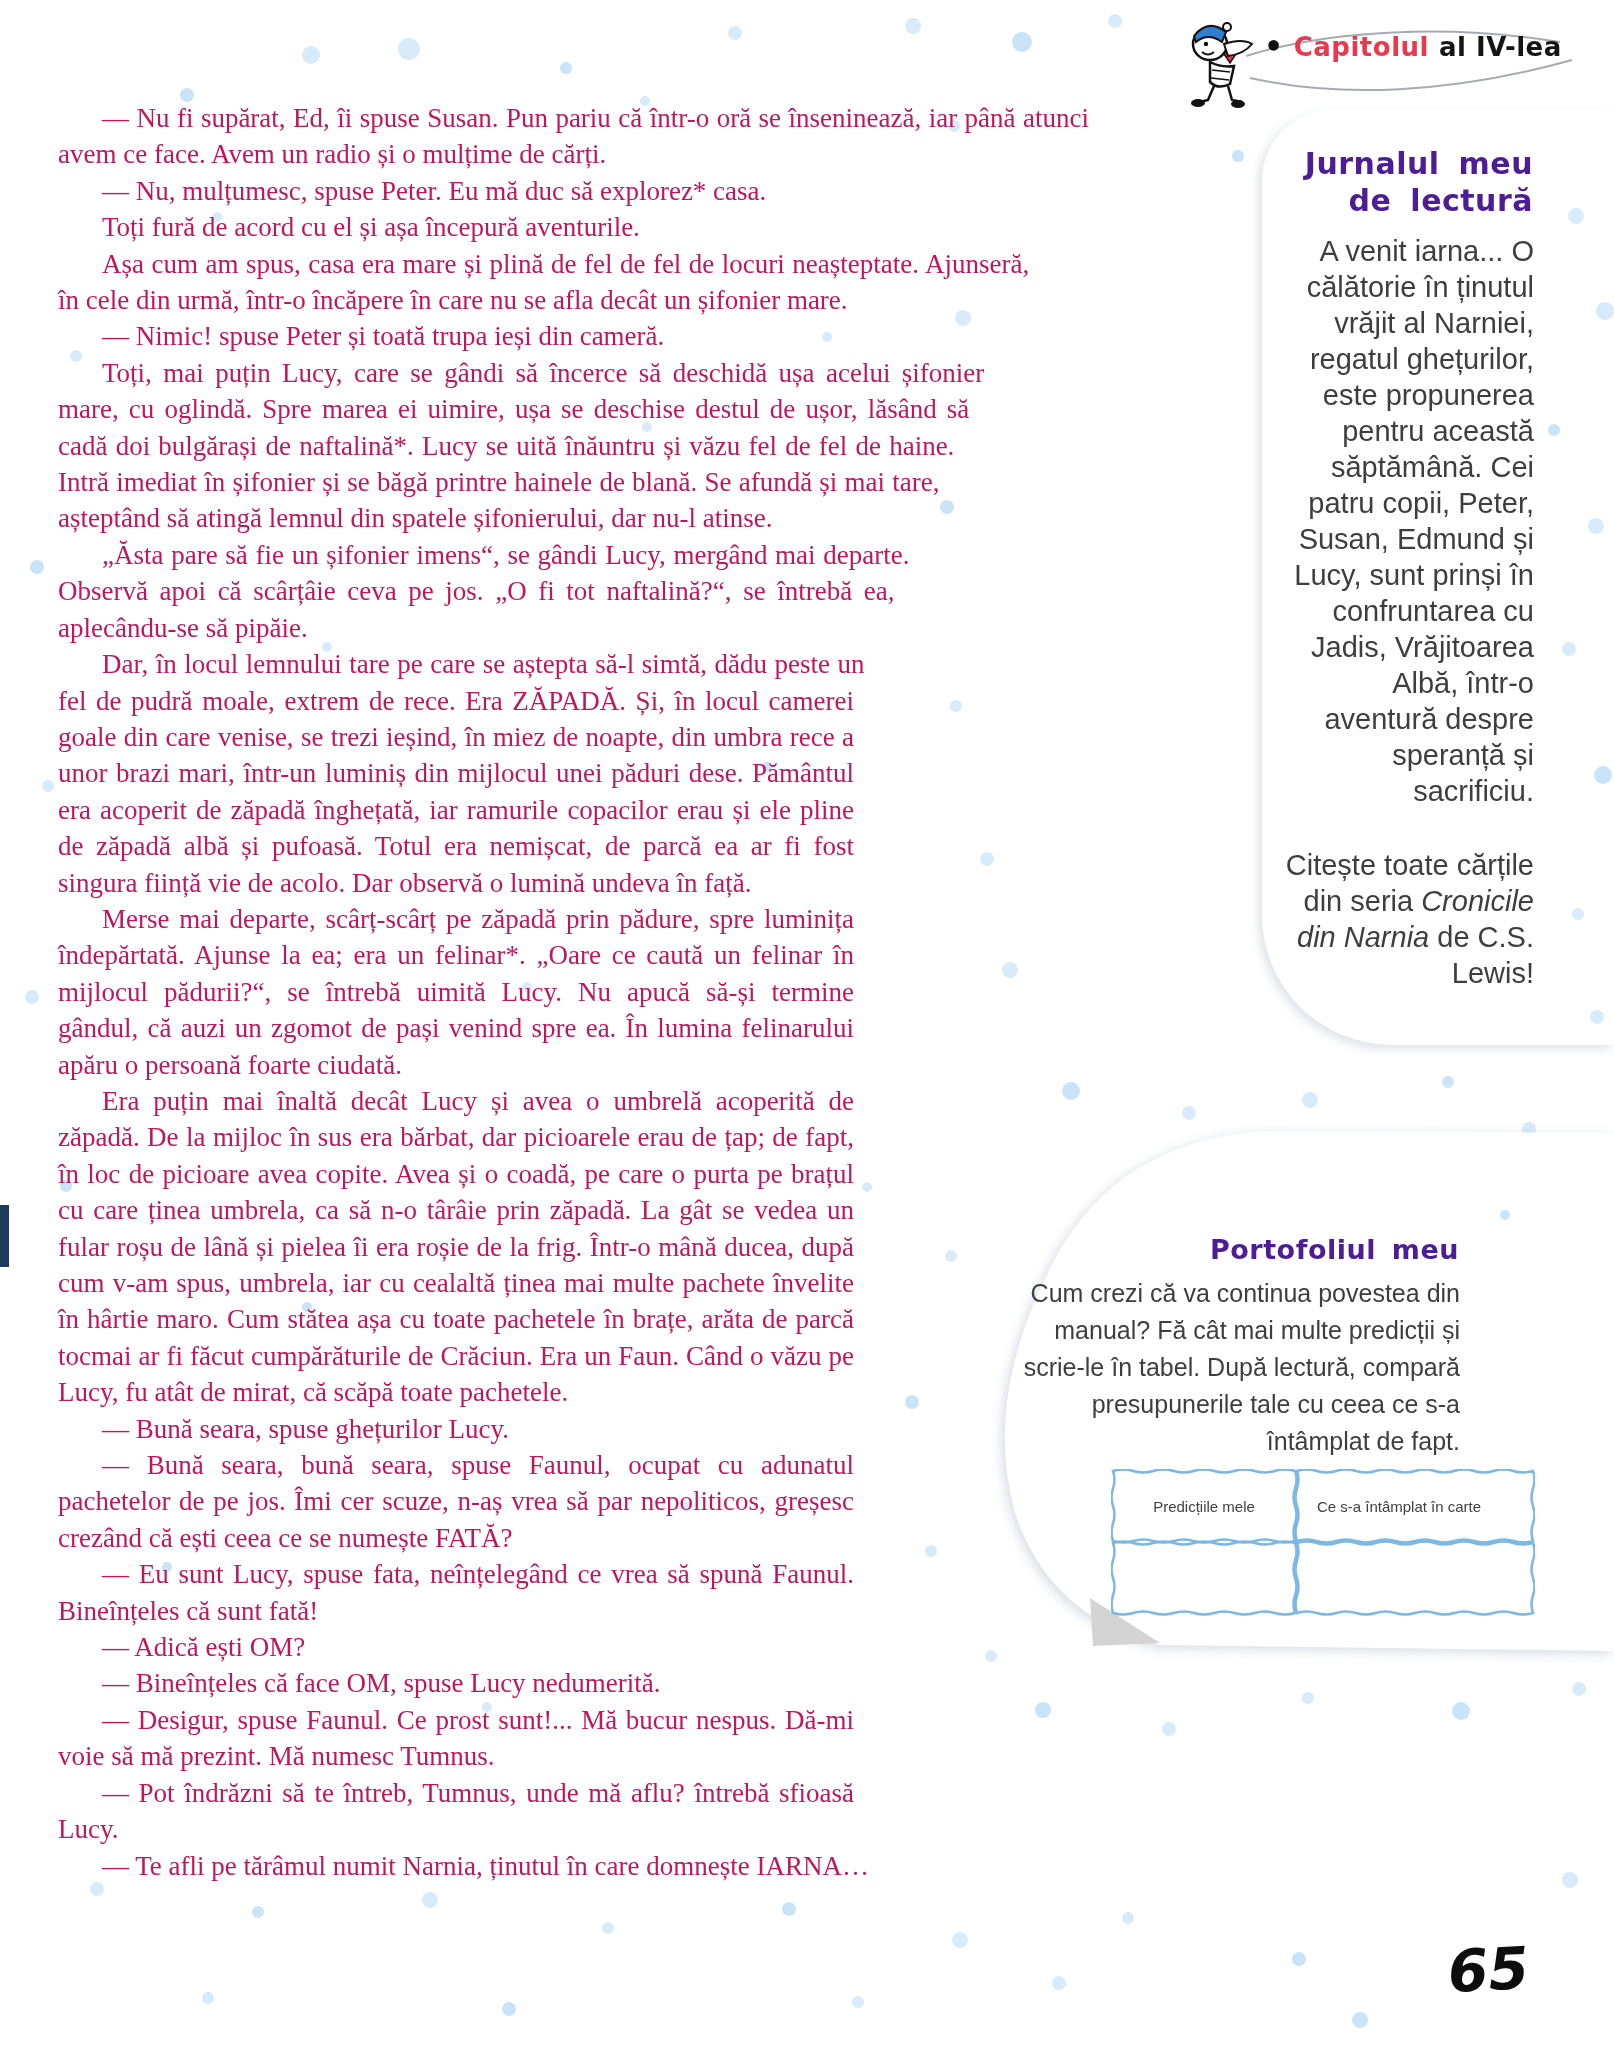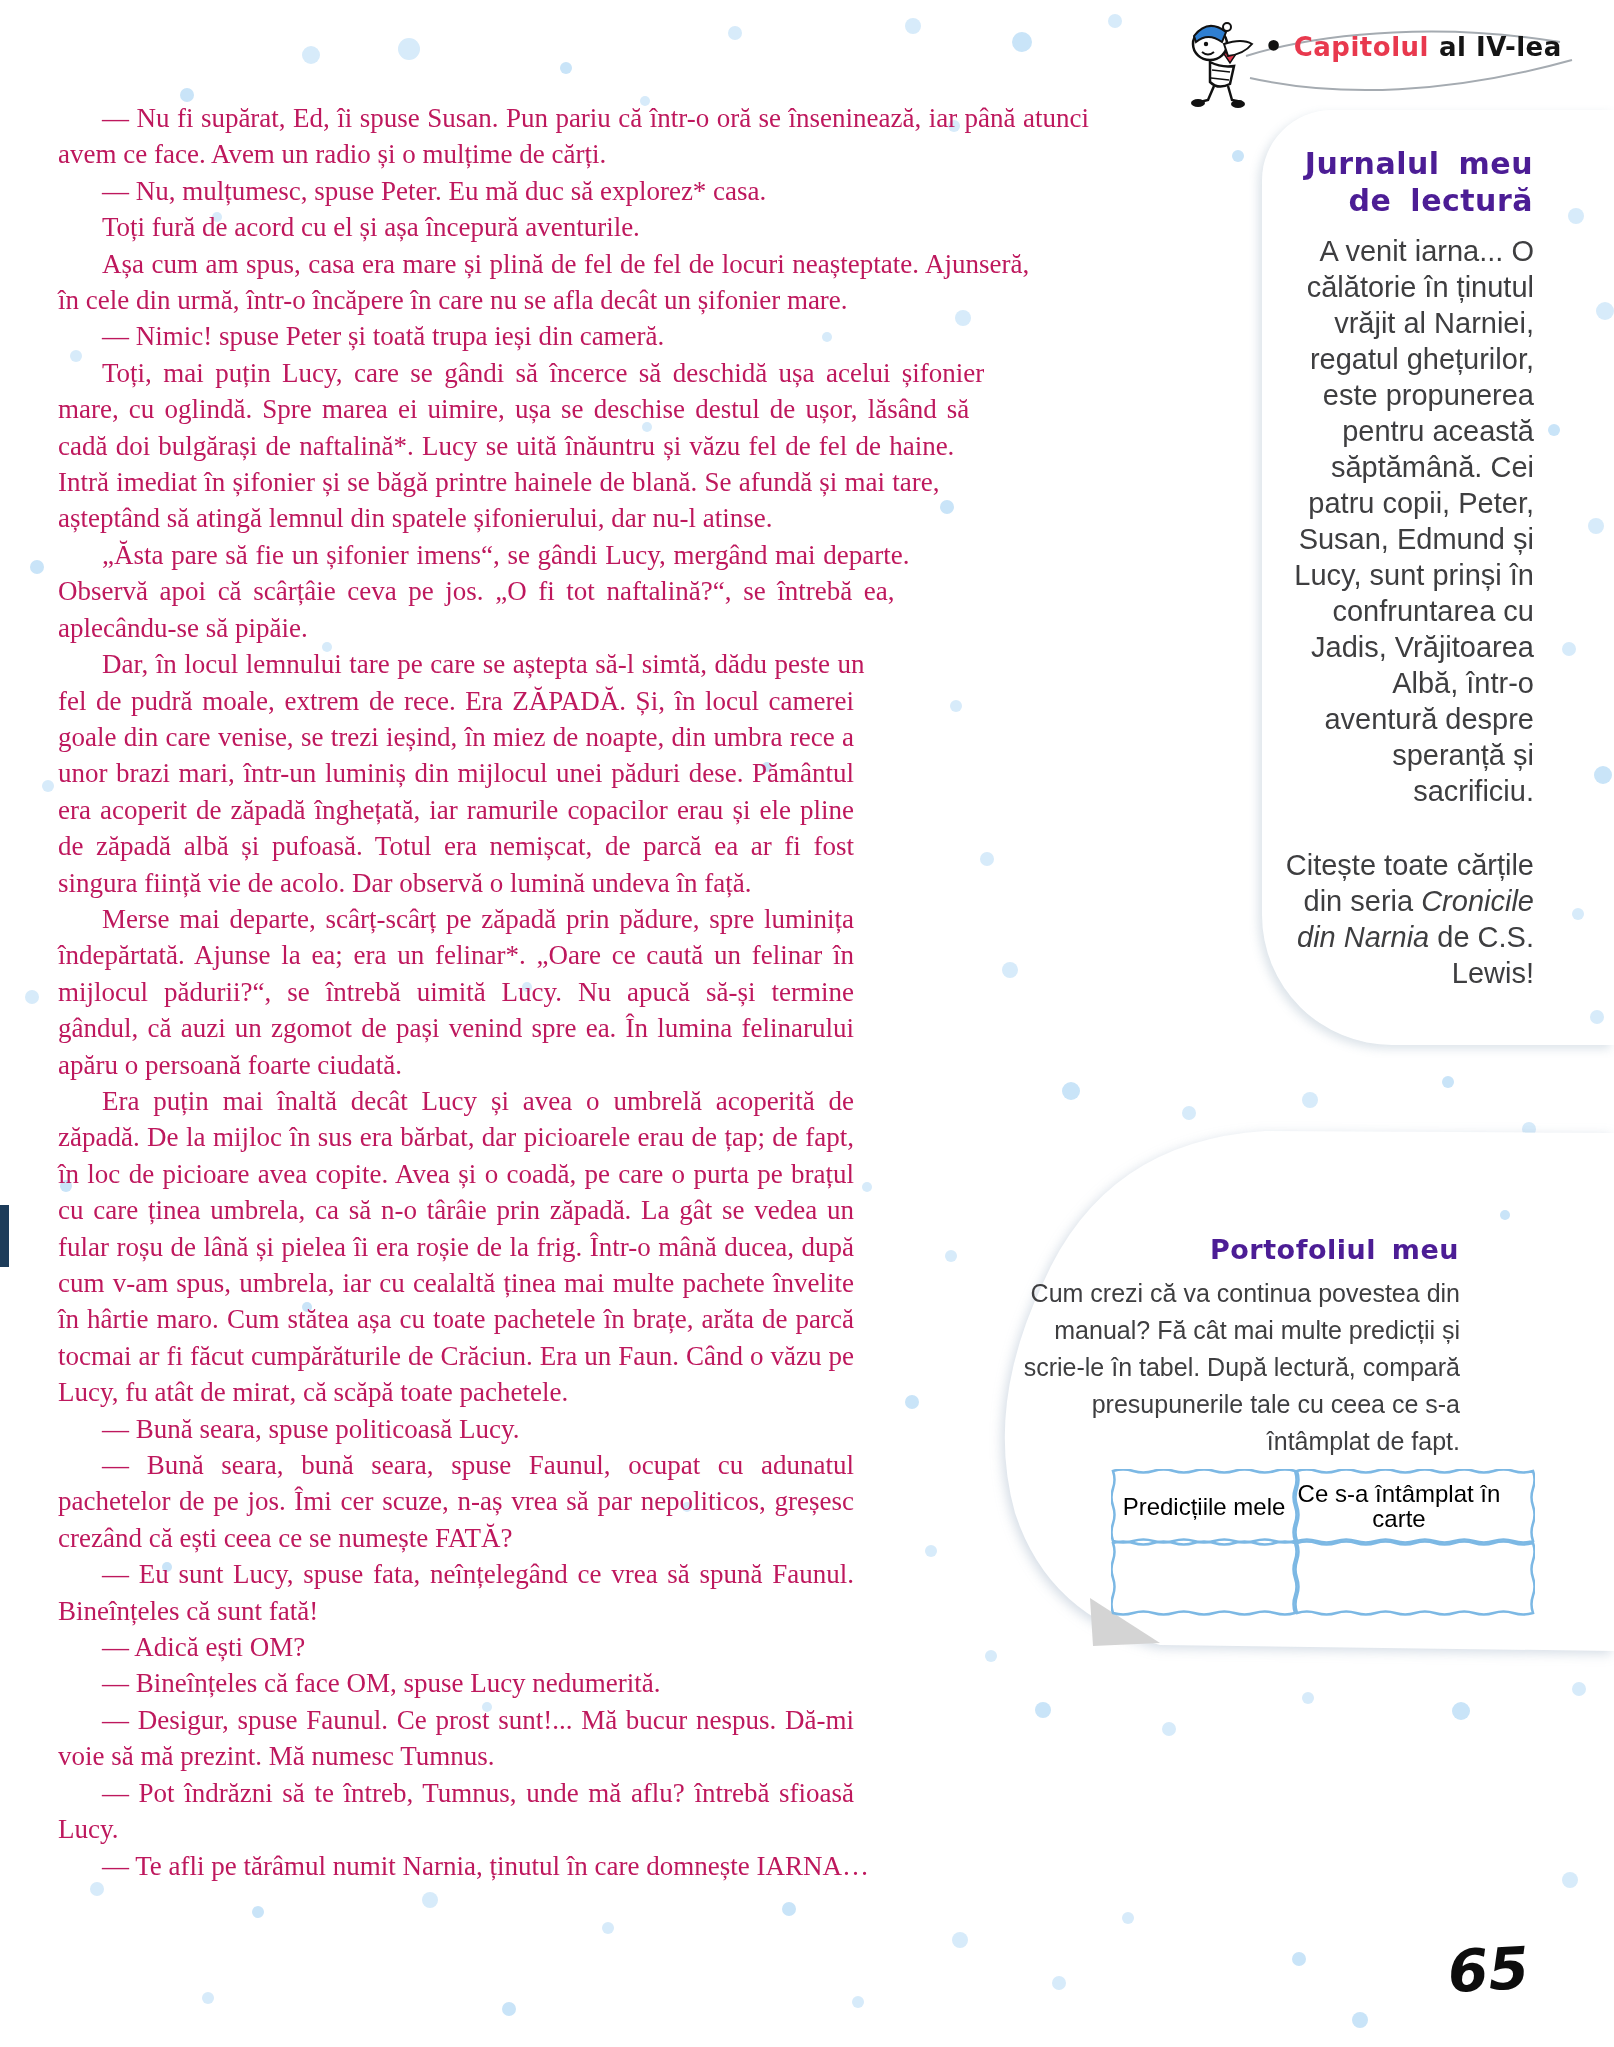--- a/index.html
+++ b/index.html
@@ -47,21 +47,21 @@
   .blob{position:absolute;left:955px;top:1115px;width:659px;height:555px;z-index:2;}
   .portfolio{position:absolute;left:990px;top:1232px;width:470px;z-index:3;text-align:right;
              font-family:"Liberation Sans",sans-serif;}
   .portfolio .green-title{font-size:27px;line-height:34px;word-spacing:6px;}
   .portfolio-body{margin:8px 0 0 0;font-size:25px;line-height:37px;color:#3e3e40;}
 
   
   .ptable{position:absolute;left:1111px;top:1469px;width:424px;height:148px;z-index:3;}
   .ptable svg{position:absolute;left:0;top:0;}
   .th,.tcell{position:absolute;display:flex;align-items:center;justify-content:center;text-align:center;
-       font-family:"Liberation Sans",sans-serif;color:#000000;font-size:24px;line-height:25px;}
+       font-family:"Liberation Sans",sans-serif;color:#404040;font-size:15px;line-height:25px;}
   .th1{left:2px;top:2px;width:182px;height:70px;}
   .th2{left:170px;top:2px;width:236px;height:70px;}
   .tc1{left:2px;top:74px;width:182px;height:70px;}
   .tc2{left:186px;top:74px;width:236px;height:70px;}
 
   
   .page-number{position:absolute;left:1448px;top:1936px;font-family:"DejaVu Sans",sans-serif;
                font-weight:bold;font-style:italic;font-size:58px;color:#0d0d0d;transform:rotate(-3deg);z-index:6;}
 </style>
 </head>
@@ -200,21 +200,21 @@
     <p>— Nu fi supărat, Ed, îi spuse Susan. Pun pariu că într-o oră se înseninează, iar până atunci avem ce face. Avem un radio și o mulțime de cărți.</p>
     <p>— Nu, mulțumesc, spuse Peter. Eu mă duc să explorez* casa.</p>
     <p>Toți fură de acord cu el și așa începură aventurile.</p>
     <p>Așa cum am spus, casa era mare și plină de fel de fel de locuri neașteptate. Ajunseră, în cele din urmă, într-o încăpere în care nu se afla decât un șifonier mare.</p>
     <p>— Nimic! spuse Peter și toată trupa ieși din cameră.</p>
     <p>Toți, mai puțin Lucy, care se gândi să încerce să deschidă ușa acelui șifonier mare, cu oglindă. Spre marea ei uimire, ușa se deschise destul de ușor, lăsând să cadă doi bulgărași de naftalină*. Lucy se uită înăuntru și văzu fel de fel de haine. Intră imediat în șifonier și se băgă printre hainele de blană. Se afundă și mai tare, așteptând să atingă lemnul din spatele șifonierului, dar nu-l atinse.</p>
     <p>„Ăsta pare să fie un șifonier imens“, se gândi Lucy, mergând mai departe. Observă apoi că scârțâie ceva pe jos. „O fi tot naftalină?“, se întrebă ea, aplecându-se să pipăie.</p>
     <p>Dar, în locul lemnului tare pe care se aștepta să-l simtă, dădu peste un fel de pudră moale, extrem de rece. Era ZĂPADĂ. Și, în locul camerei goale din care venise, se trezi ieșind, în miez de noapte, din umbra rece a unor brazi mari, într-un luminiș din mijlocul unei păduri dese. Pământul era acoperit de zăpadă înghețată, iar ramurile copacilor erau și ele pline de zăpadă albă și pufoasă. Totul era nemișcat, de parcă ea ar fi fost singura ființă vie de acolo. Dar observă o lumină undeva în față.</p>
     <p>Merse mai departe, scârț-scârț pe zăpadă prin pădure, spre luminița îndepărtată. Ajunse la ea; era un felinar*. „Oare ce caută un felinar în mijlocul pădurii?“, se întrebă uimită Lucy. Nu apucă să-și termine gândul, că auzi un zgomot de pași venind spre ea. În lumina felinarului apăru o persoană foarte ciudată.</p>
     <p>Era puțin mai înaltă decât Lucy și avea o umbrelă acoperită de zăpadă. De la mijloc în sus era bărbat, dar picioarele erau de țap; de fapt, în loc de picioare avea copite. Avea și o coadă, pe care o purta pe brațul cu care ținea umbrela, ca să n-o târâie prin zăpadă. La gât se vedea un fular roșu de lână și pielea îi era roșie de la frig. Într-o mână ducea, după cum v-am spus, umbrela, iar cu cealaltă ținea mai multe pachete învelite în hârtie maro. Cum stătea așa cu toate pachetele în brațe, arăta de parcă tocmai ar fi făcut cumpărăturile de Crăciun. Era un Faun. Când o văzu pe Lucy, fu atât de mirat, că scăpă toate pachetele.</p>
-    <p>— Bună seara, spuse politicoasă Lucy.</p>
+    <p>— Bună seara, spuse ghețurilor Lucy.</p>
     <p>— Bună seara, bună seara, spuse Faunul, ocupat cu adunatul pachetelor de pe jos. Îmi cer scuze, n-aș vrea să par nepoliticos, greșesc crezând că ești ceea ce se numește FATĂ?</p>
     <p>— Eu sunt Lucy, spuse fata, neînțelegând ce vrea să spună Faunul. Bineînțeles că sunt fată!</p>
     <p>— Adică ești OM?</p>
     <p>— Bineînțeles că face OM, spuse Lucy nedumerită.</p>
     <p>— Desigur, spuse Faunul. Ce prost sunt!... Mă bucur nespus. Dă-mi voie să mă prezint. Mă numesc Tumnus.</p>
     <p>— Pot îndrăzni să te întreb, Tumnus, unde mă aflu? întrebă sfioasă Lucy.</p>
     <p>— Te afli pe tărâmul numit Narnia, ținutul în care domnește IARNA…</p>
   </main>
 
   <div class="page-number">65</div>

